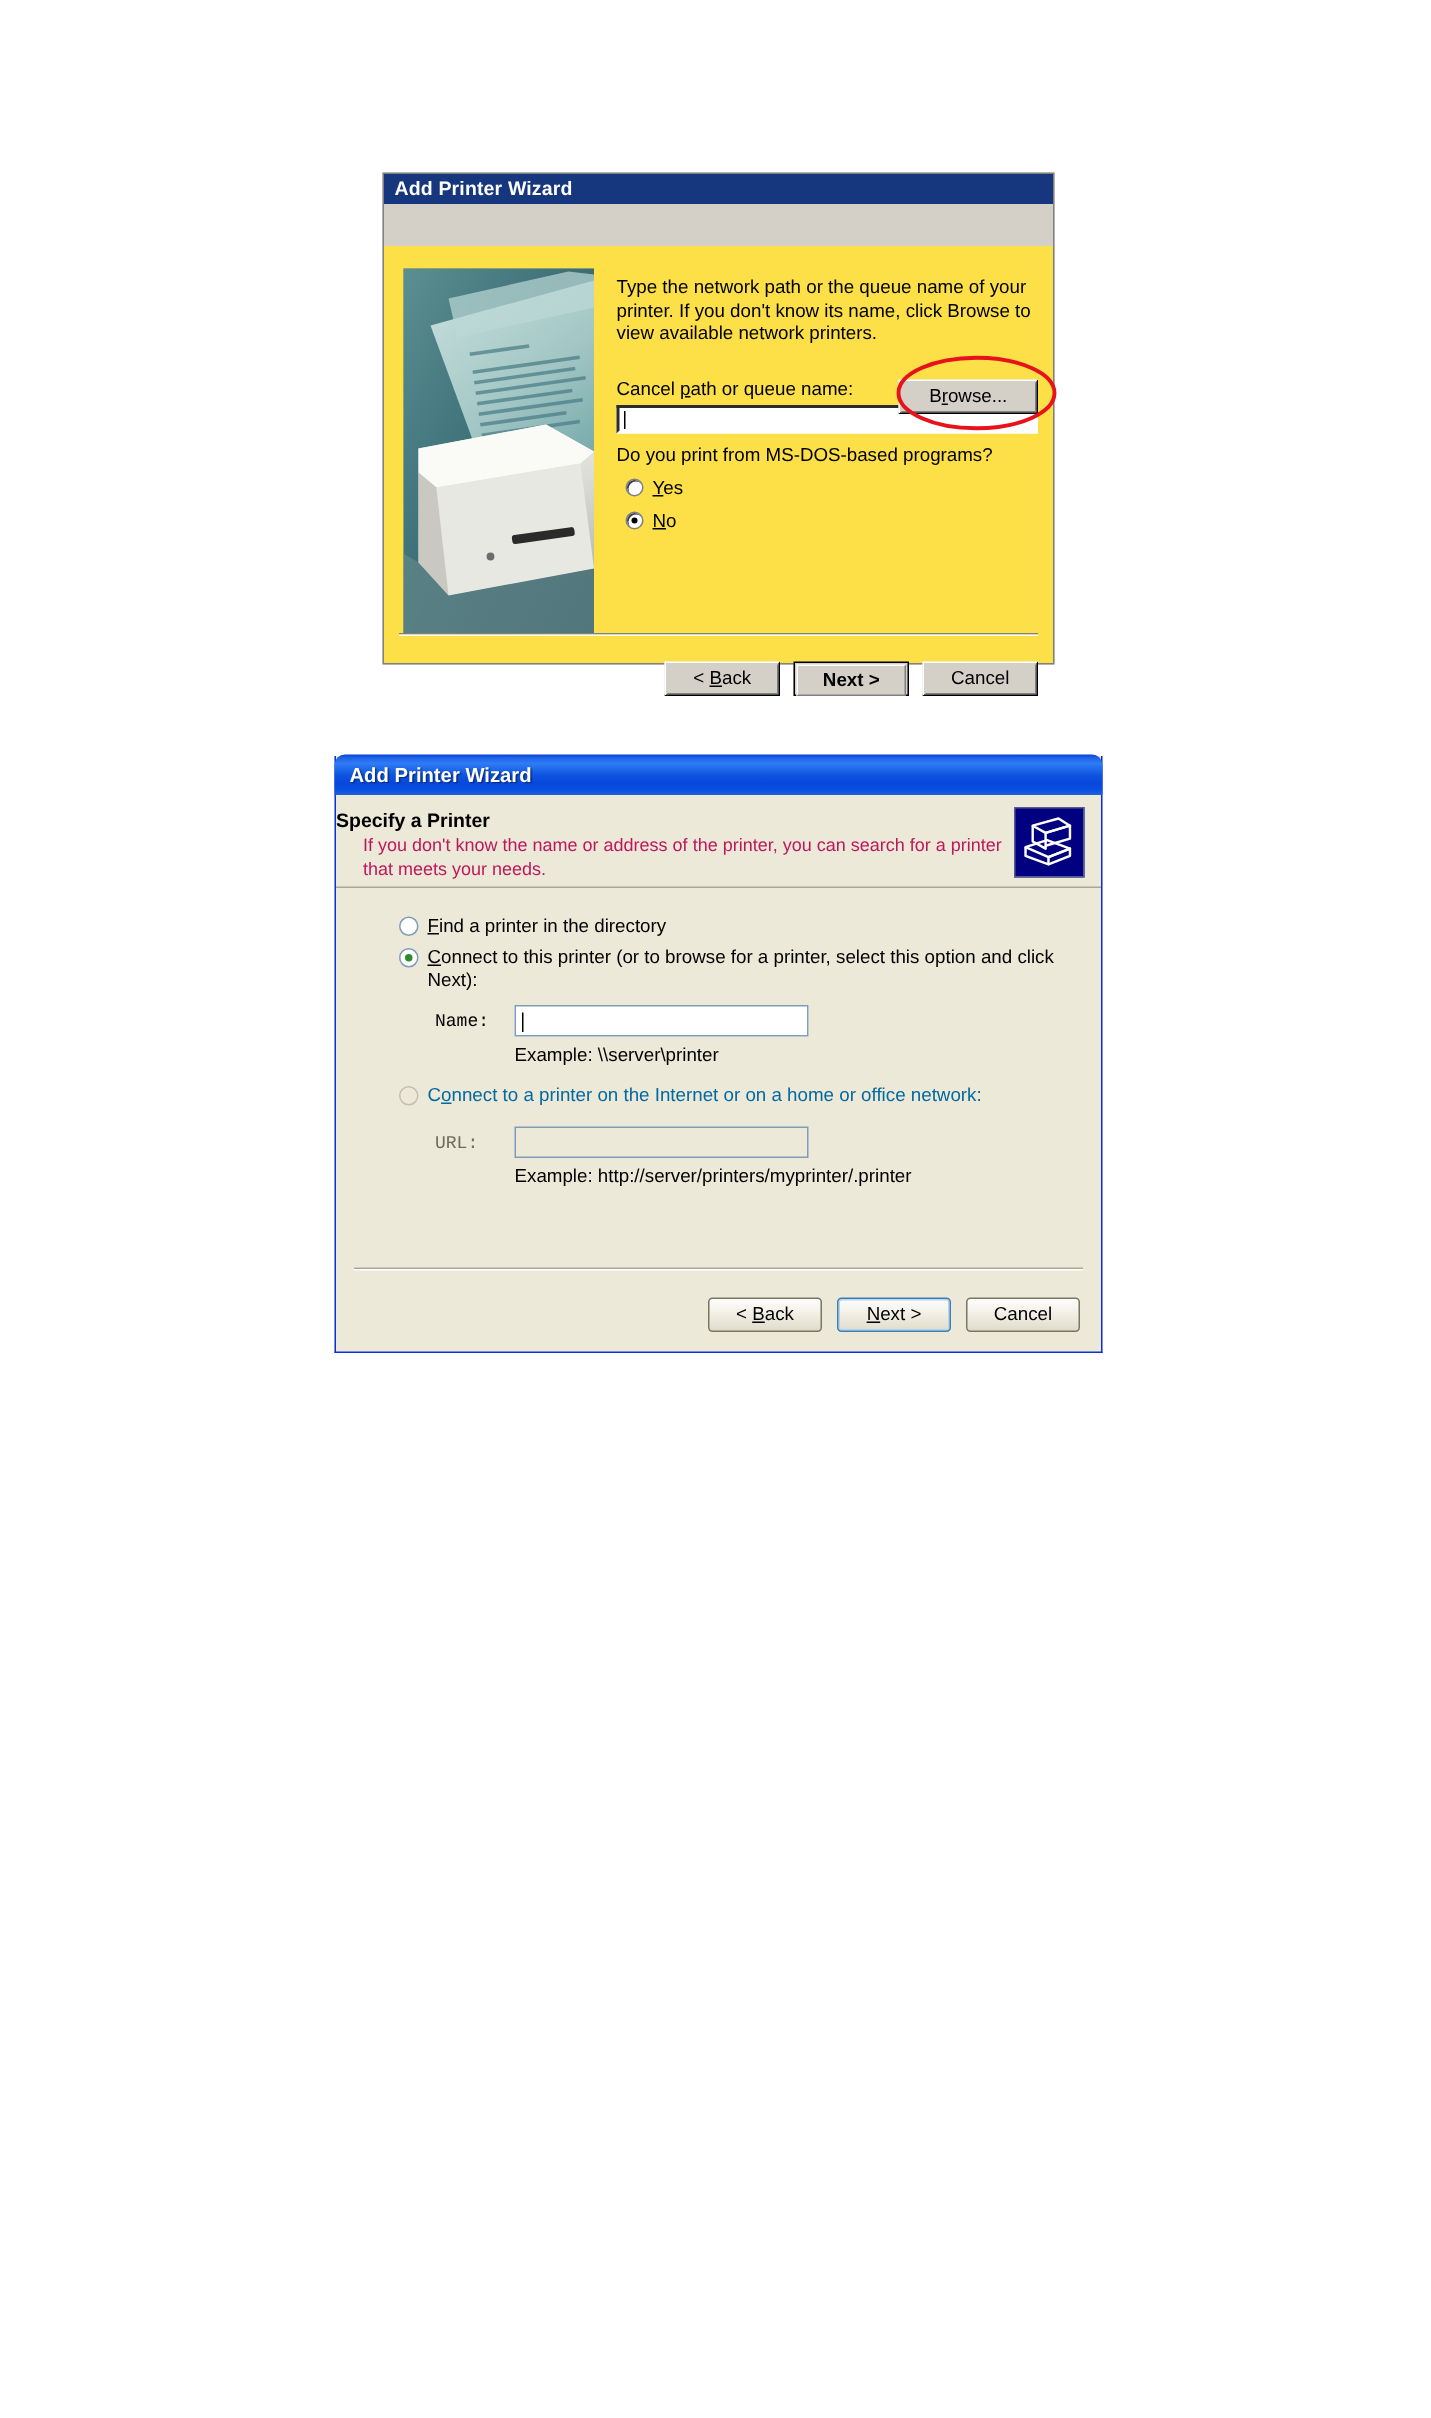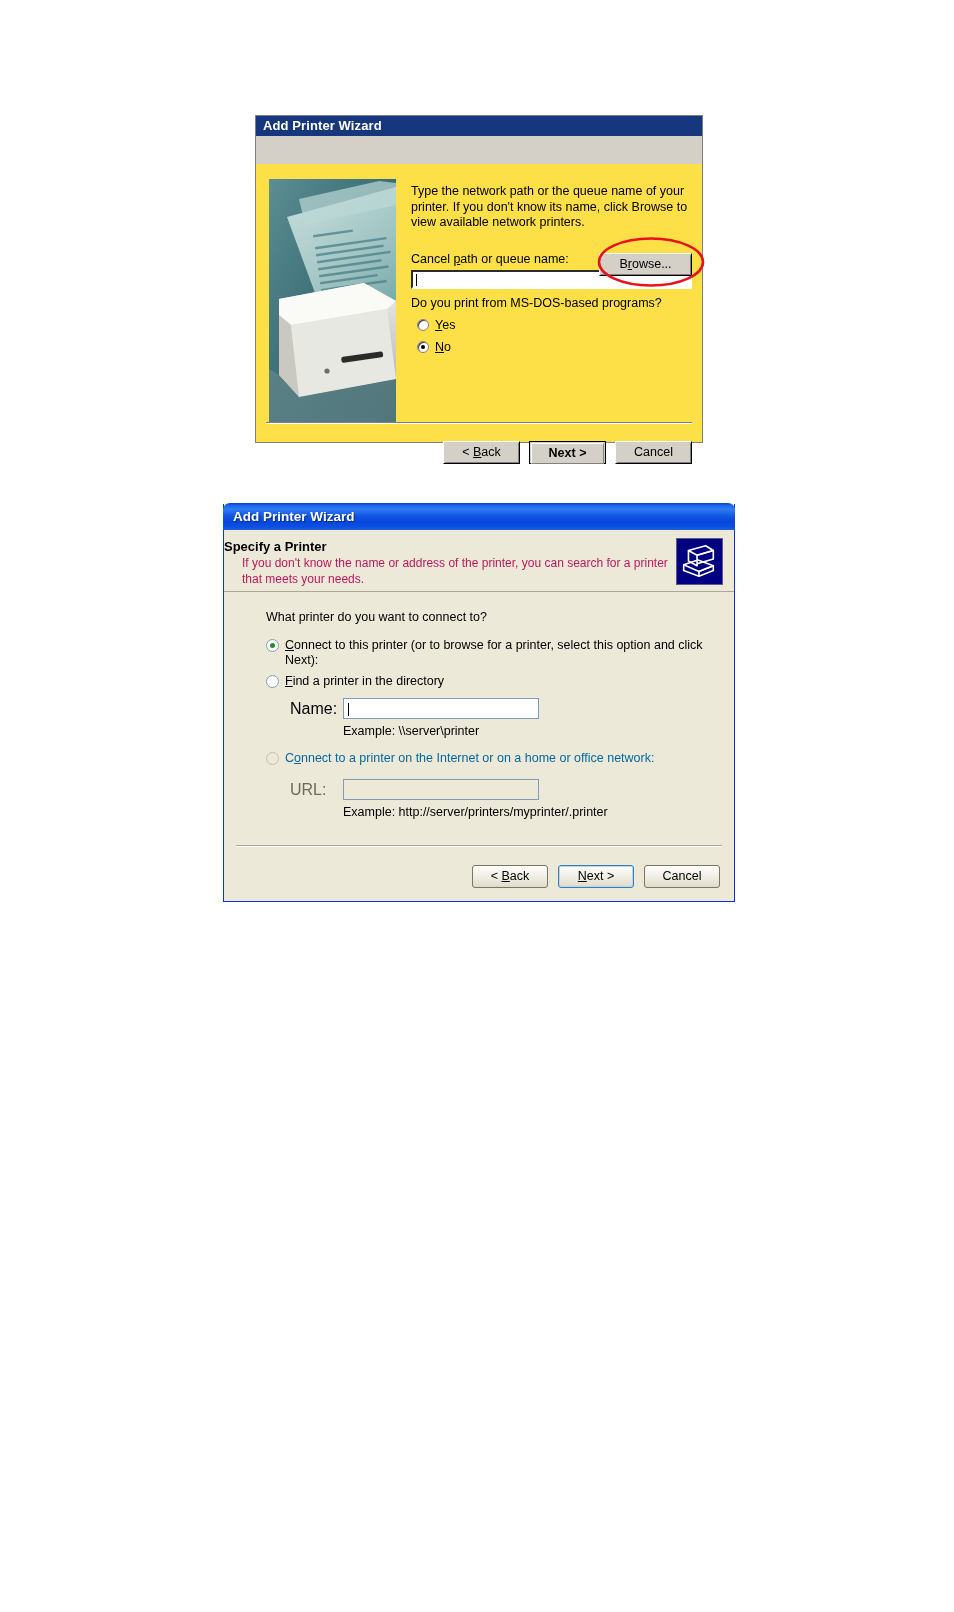--- a/index.html
+++ b/index.html
@@ -289,21 +289,21 @@
     border-color: #c4c0b0;
     box-shadow: none;
   }
   .opt-label { line-height: 15px; }
   .opt-label.disabled { color: #0369a1; }
   .field-row {
     display: flex;
     align-items: center;
     margin: 9px 0 0 24px;
   }
-  .field-row .flabel { width: 53px; font-size: 16px; }
+  .field-row .flabel { width: 53px; font-size: 12px; font-family: Liberation Mono, monospace; }
   .field-row .flabel.disabled { color: #6e6a5e; }
   .xp-input {
     width: 196px;
     height: 21px;
     background: #ffffff;
     border: 1px solid #7f9db9;
     box-sizing: border-box;
     position: relative;
   }
   .xp-input.disabled { background: #ece9d8; }
@@ -465,30 +465,29 @@
           <polygon points="7,27 22,22 38,28 23,34"></polygon>
           <polyline points="7,27 7,33 23,39 23,34"></polyline>
           <polyline points="23,34 38,28 38,33 23,39"></polyline>
         </g>
       </svg>
     </div>
   </div>
 
   <div class="main">
 
-    <div class="question">What printer do you want to connect to?</div>
+
+    <div class="xp-opt">
+      <span class="radio-xp"></span>
+      <span class="opt-label"><u>F</u><span>ind a printer in the directory</span></span>
+    </div>
 
     <div class="xp-opt">
       <span class="radio-xp checked"></span>
       <span class="opt-label"><u>C</u><span>onnect to this printer (or to browse for a printer, select this option and click Next):</span></span>
-    </div>
-
-    <div class="xp-opt">
-      <span class="radio-xp"></span>
-      <span class="opt-label"><u>F</u><span>ind a printer in the directory</span></span>
     </div>
 
     <div class="field-row">
       <span class="flabel">Name:</span>
       <div class="xp-input">
         <span class="caret"></span>
       </div>
     </div>
     <div class="example">Example: \\server\printer</div>
 

